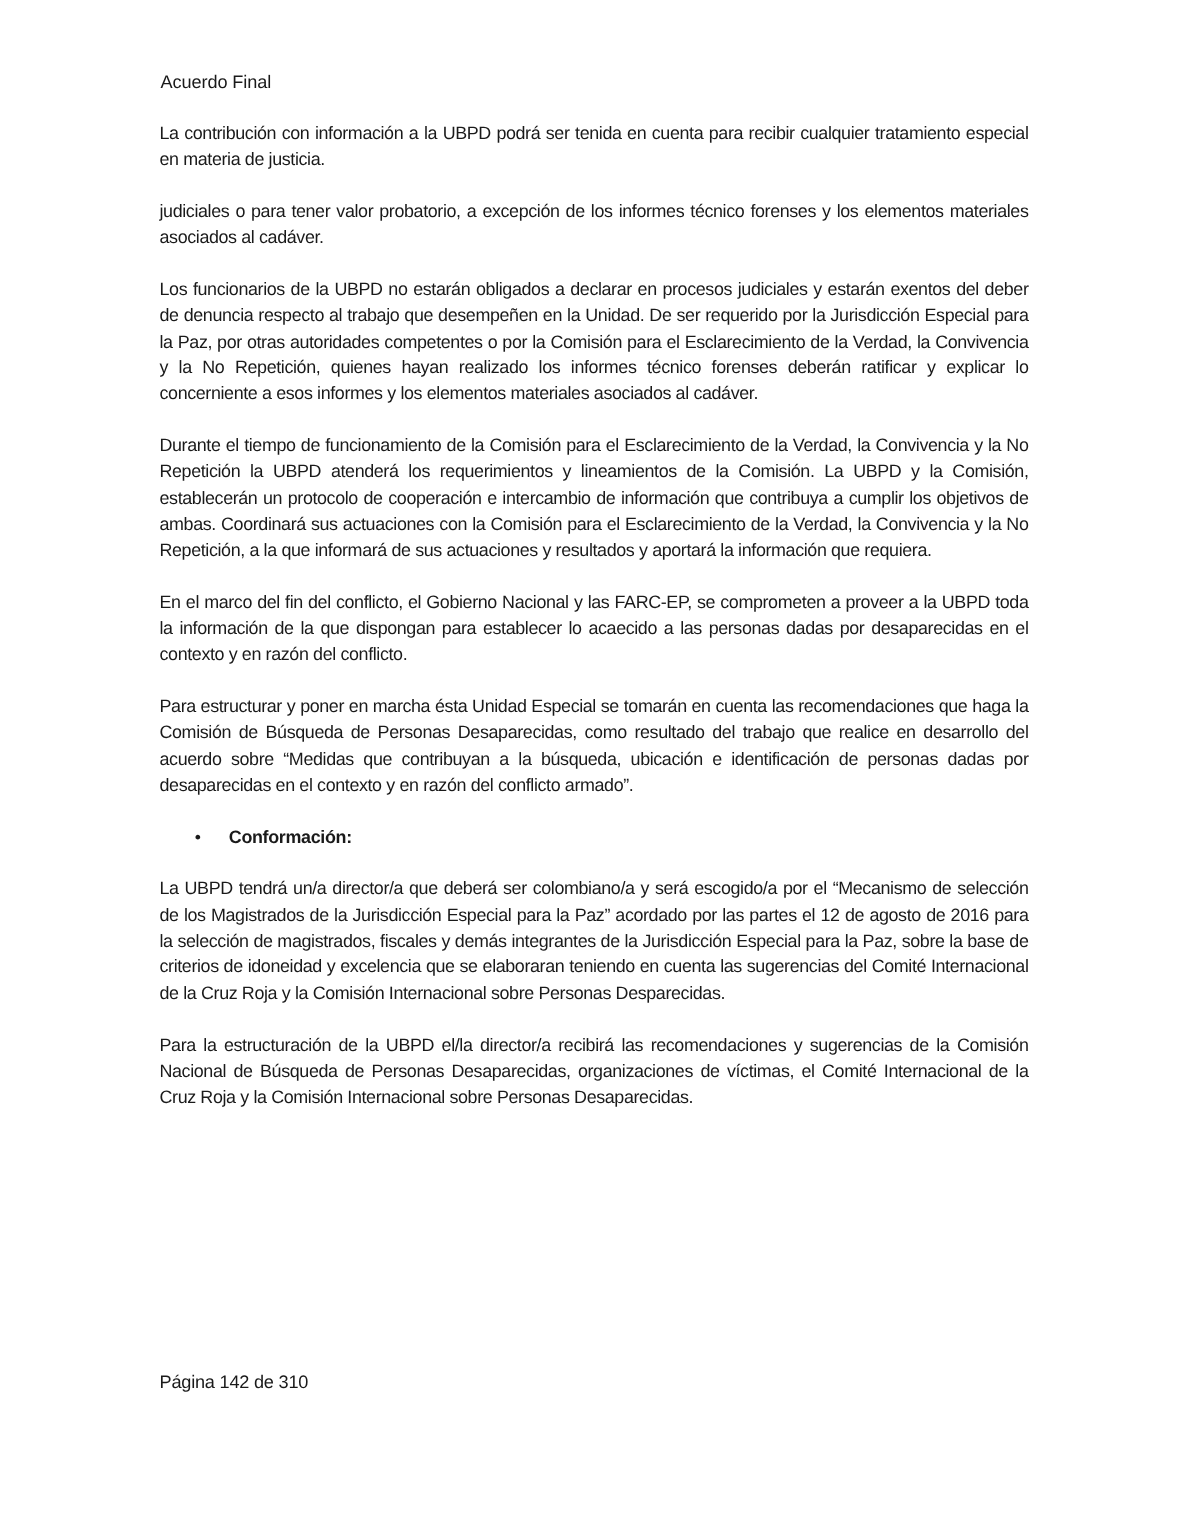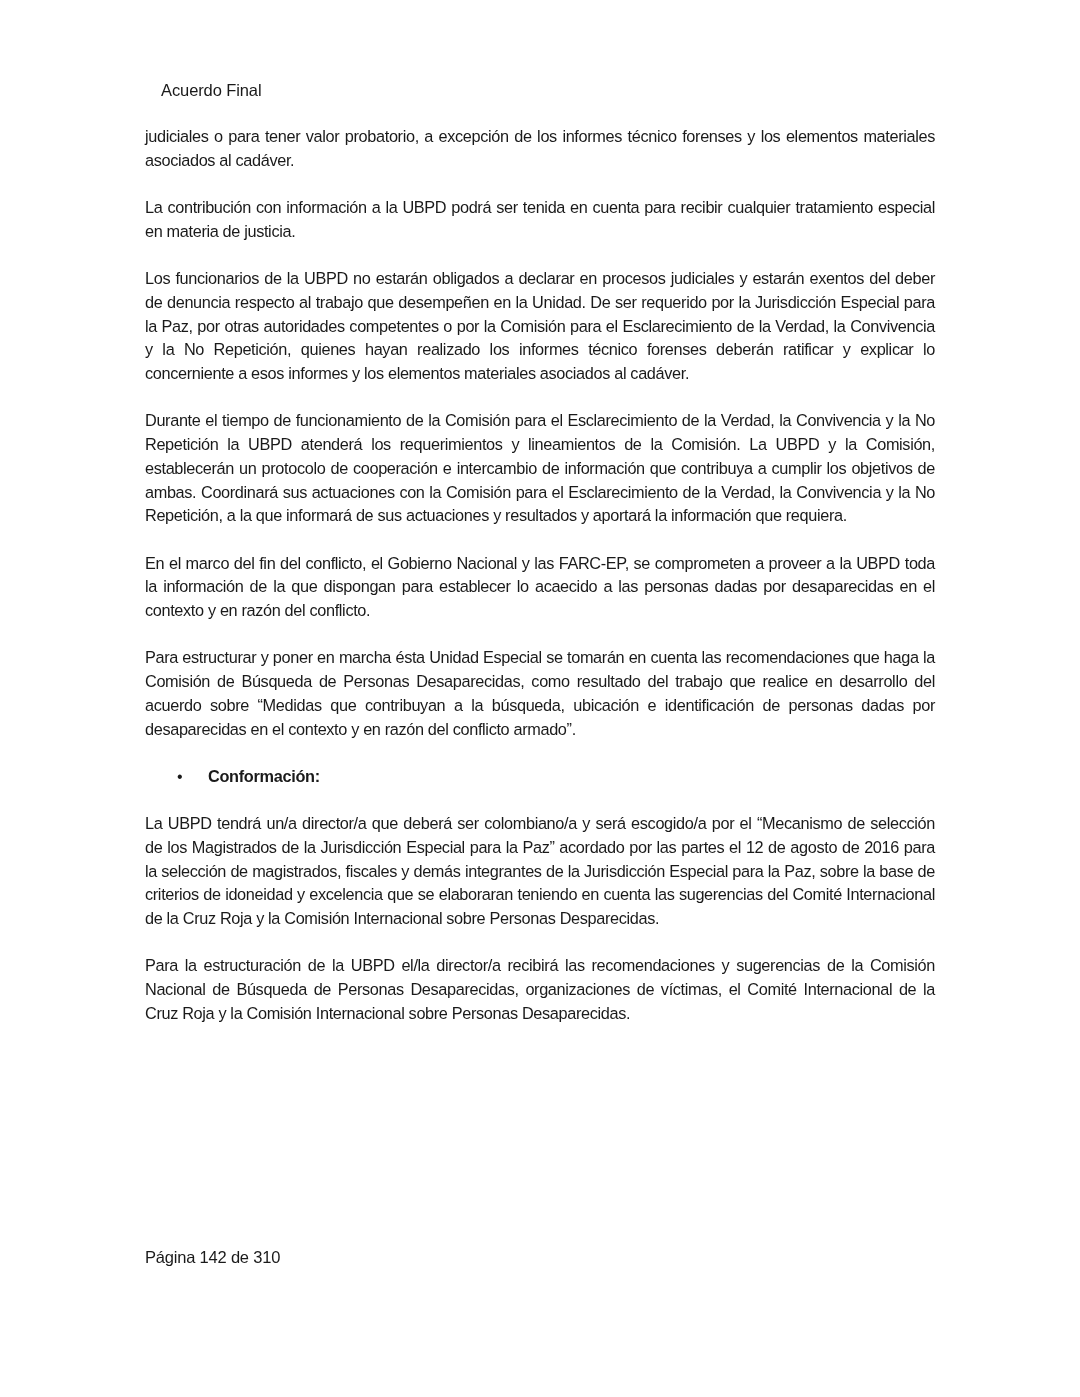--- a/index.html
+++ b/index.html
@@ -18,21 +18,21 @@
     .page {
       position: absolute;
       left: 145px;
       top: 62px;
       width: 790px;
     }
     .header-line {
       font-size: 16.5px;
       line-height: 24px;
       letter-spacing: -0.1px;
-      margin: 16px;
+      margin: 1px;
     }
     .body {
       margin-top: 23px;
     }
     .para {
       font-size: 16.3px;
       line-height: 23.7px;
       text-align: justify;
       letter-spacing: -0.35px;
       margin: 0 0 23.7px 0;
@@ -67,22 +67,22 @@
   </style>
 </head>
 <body>
 
 <div class="page">
   <div>
     <p class="header-line">Acuerdo Final</p>
   </div>
 
   <div class="body">
+    <p class="para">La contribución con información a la UBPD podrá ser tenida en cuenta para recibir cualquier tratamiento especial en materia de justicia.</p>
     <p class="para">judiciales o para tener valor probatorio, a excepción de los informes técnico forenses y los elementos materiales asociados al cadáver.</p>
-    <p class="para">La contribución con información a la UBPD podrá ser tenida en cuenta para recibir cualquier tratamiento especial en materia de justicia.</p>
     <p class="para">Los funcionarios de la UBPD no estarán obligados a declarar en procesos judiciales y estarán exentos del deber de denuncia respecto al trabajo que desempeñen en la Unidad.  De ser requerido por la Jurisdicción Especial para la Paz, por otras autoridades competentes o por la Comisión para el Esclarecimiento de la Verdad, la Convivencia y la No Repetición, quienes hayan realizado los informes técnico forenses deberán ratificar y explicar lo concerniente a esos informes y los elementos materiales asociados al cadáver.</p>
     <p class="para">Durante el tiempo de funcionamiento de la Comisión para el Esclarecimiento de la Verdad, la Convivencia y la No Repetición la UBPD atenderá los requerimientos y lineamientos de la Comisión. La UBPD y la Comisión, establecerán un protocolo de cooperación e intercambio de información que contribuya a cumplir los objetivos de ambas. Coordinará sus actuaciones con la Comisión para el Esclarecimiento de la Verdad, la Convivencia y la No Repetición, a la que informará de sus actuaciones y resultados y aportará la información que requiera.</p>
     <p class="para">En el marco del fin del conflicto, el Gobierno Nacional y las FARC-EP, se comprometen a proveer a la UBPD toda la información de la que dispongan para establecer lo acaecido a las personas dadas por desaparecidas en el contexto y en razón del conflicto.</p>
     <p class="para">Para estructurar y poner en marcha ésta Unidad Especial se tomarán en cuenta las recomendaciones que haga la Comisión de Búsqueda de Personas Desaparecidas, como resultado del trabajo que realice en desarrollo del acuerdo sobre “Medidas que contribuyan a la búsqueda, ubicación e identificación de personas dadas por desaparecidas en el contexto y en razón del conflicto armado”.</p>
 
     <div class="bullet-row">
       <span class="bullet-mark">•</span>
       <span class="bullet-label">Conformación:</span>
     </div>
 

